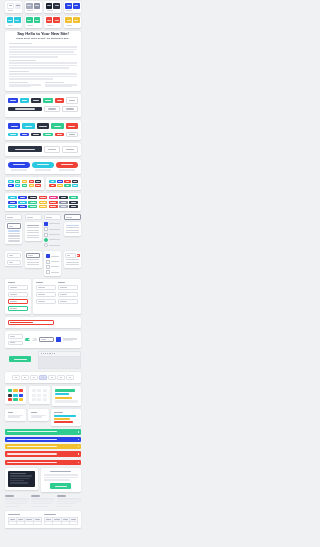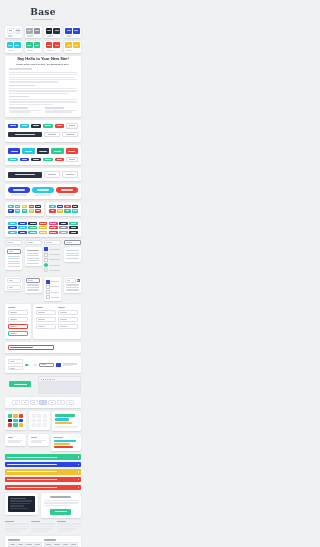--- a/index.html
+++ b/index.html
@@ -123,24 +123,20 @@
   
   .fig-dark{background:#1f2430;border-radius:1px;height:13px;padding:1.5px;}
   .fig-dark .tl{background:#3b4252;}
   .fig-dark .tl.d{background:#59616f;}
 </style>
 </head>
 <body>
 
 <div class="page">
 
-  <div class="hdr">
-    <div class="logo">Base</div>
-    <div class="logo-sub"></div>
-  </div>
 
   <div class="swatches">
     <div class="sw-row">
       <div class="sw">
         <div class="sw-chips">
           <div class="sw-chip pale" style="background:#ffffff;border:.3px solid #e6e8ee">
               <span></span>
             </div>
           <div class="sw-chip pale" style="background:#eceef4">
               <span></span>

